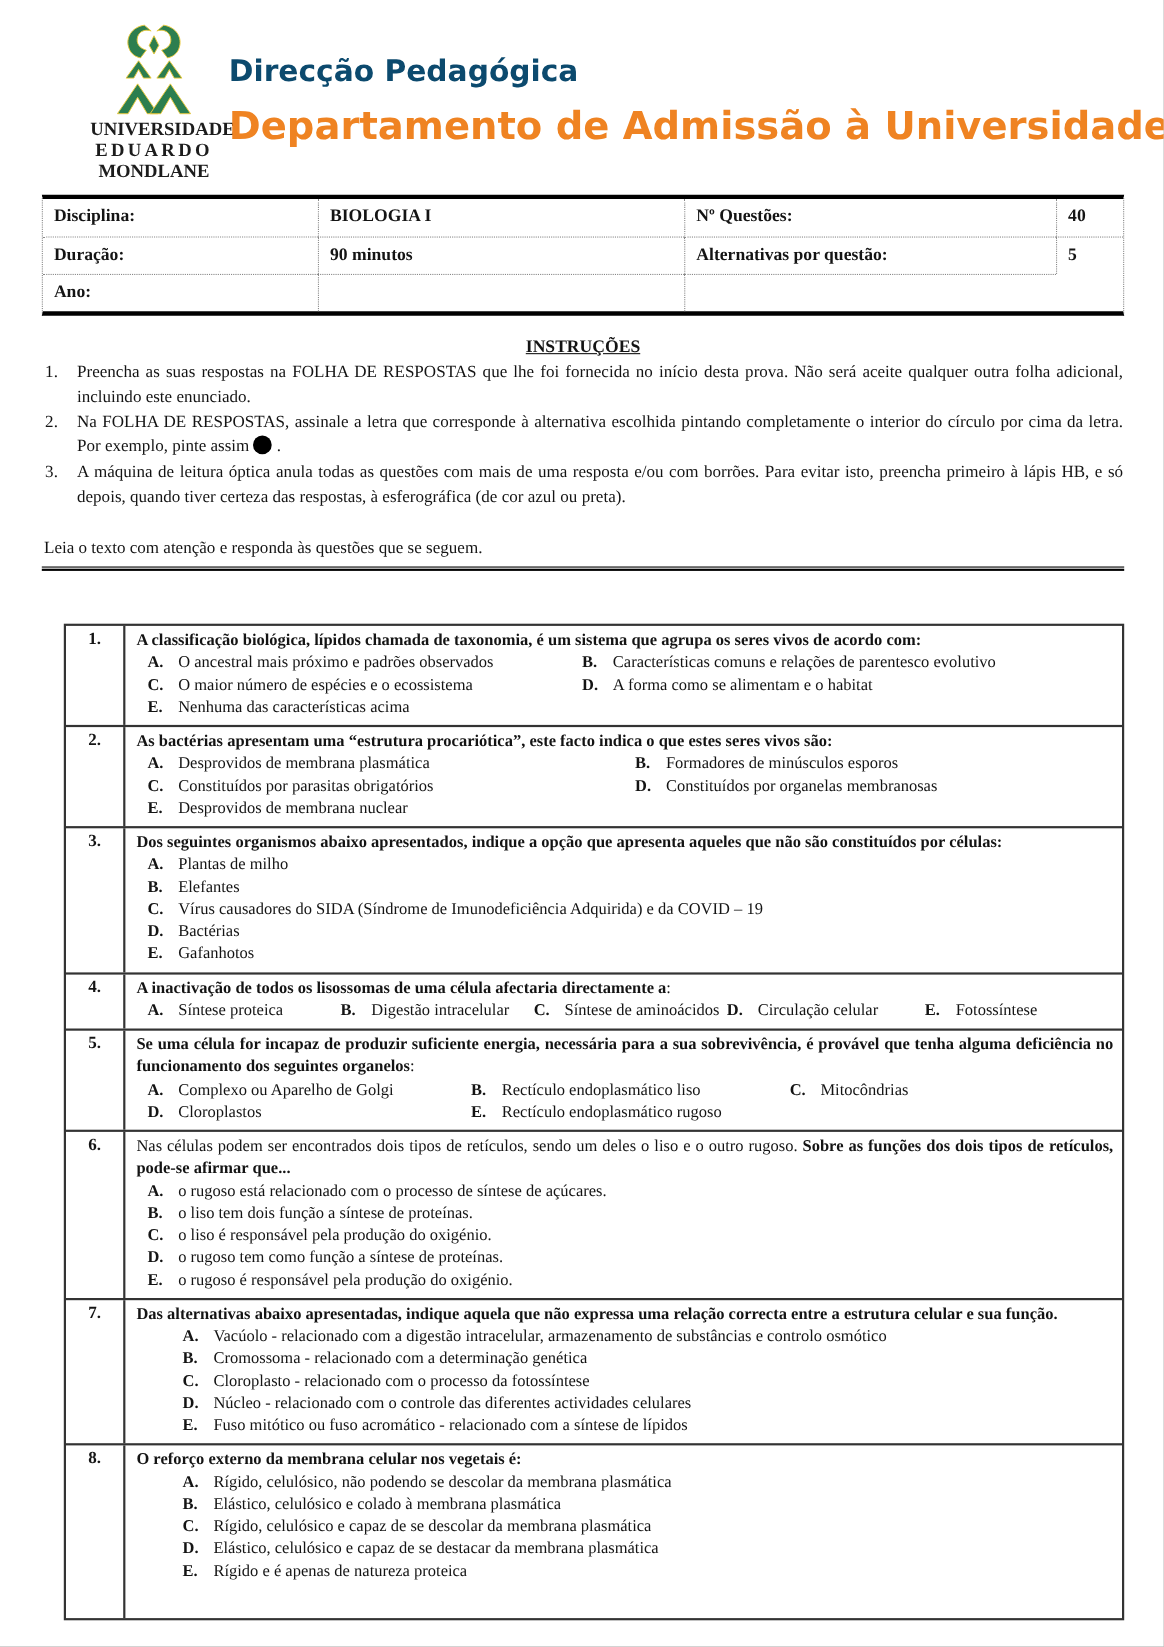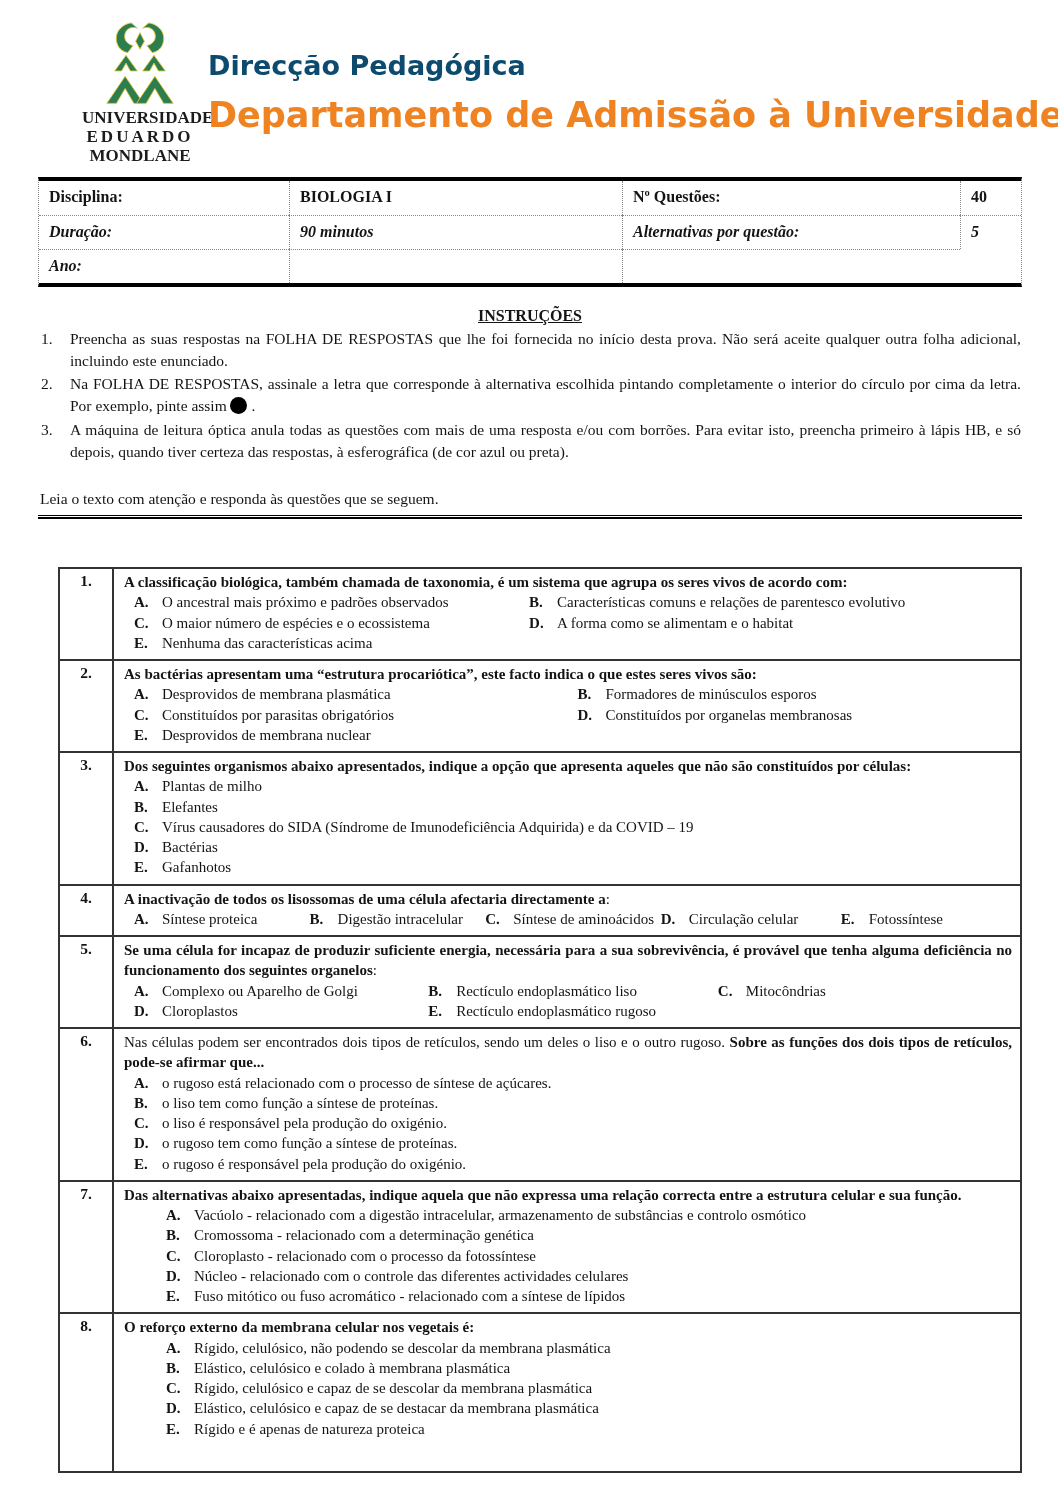--- a/index.html
+++ b/index.html
@@ -22,21 +22,21 @@
   .title2 { font-family: "DejaVu Sans", sans-serif; font-weight: bold; font-size: 35px; white-space: nowrap; }
 
   
   .meta {
     display: grid; grid-template-columns: 250px 333px 338px 1fr;
     border-top: 4px solid #000; border-bottom: 4px solid #000;
     border-left: 1px dotted #888; border-right: 1px dotted #888;
     margin: 2px 0 20px 0;
   }
   .meta-cell { font-weight: bold; font-size: 16px; padding: 7px 4px 7px 10px; min-height: 34px; }
-  .meta-cell.ct { border-top: 1px dotted #888; font-style: italic; }
+  .meta-cell.ct { border-top: 1px dotted #888; }
   .meta-cell.cl { border-left: 1px dotted #888; }
 
   
   .instr-title { text-align: center; font-weight: bold; font-size: 16px; margin: 2px 0 3px 0; }
   .instr-title span { text-decoration: underline; }
   .instr-item { display: flex; font-size: 15.5px; line-height: 1.4; margin-bottom: 2px; }
   .instr-num { width: 32px; flex: none; padding-left: 3px; }
   .instr-text { flex: 1; text-align: justify; padding-right: 1px; }
   .filled-circle { display: inline-block; width: 17px; height: 17px; background: #000; border-radius: 50%; vertical-align: -3px; margin: 0 1px 0 3px; }
 
@@ -119,21 +119,21 @@
       </div>
     </div>
 
   <p class="lead">Leia o texto com atenção e responda às questões que se seguem.</p>
   <div class="double-rule"></div>
 
   <div class="qtable">
       <div class="q-row">
         <div class="q-num">1.</div>
         <div class="q-content">
-          <div class="q-statement"><span class="b">A classificação biológica, também chamada de taxonomia, é um sistema que agrupa os seres vivos de acordo com:</span></div>
+          <div class="q-statement"><span class="b">A classificação biológica, lípidos chamada de taxonomia, é um sistema que agrupa os seres vivos de acordo com:</span></div>
           <div class="opts grid" style="grid-template-columns: 45% 55%;">
             <div class="opt">
               <span class="opt-letter">A.</span>
               <span class="opt-text">O ancestral mais próximo e padrões observados</span>
             </div>
             <div class="opt">
               <span class="opt-letter">B.</span>
               <span class="opt-text">Características comuns e relações de parentesco evolutivo</span>
             </div>
             <div class="opt">
@@ -267,21 +267,21 @@
         <div class="q-num">6.</div>
         <div class="q-content">
           <div class="q-statement"><span>Nas células podem ser encontrados dois tipos de retículos, sendo um deles o liso e o outro rugoso. </span><span class="b">Sobre as funções dos dois tipos de retículos, pode-se afirmar que...</span></div>
           <div class="opts">
             <div class="opt">
               <span class="opt-letter">A.</span>
               <span class="opt-text">o rugoso está relacionado com o processo de síntese de açúcares.</span>
             </div>
             <div class="opt">
               <span class="opt-letter">B.</span>
-              <span class="opt-text">o liso tem como função a síntese de proteínas.</span>
+              <span class="opt-text">o liso tem dois função a síntese de proteínas.</span>
             </div>
             <div class="opt">
               <span class="opt-letter">C.</span>
               <span class="opt-text">o liso é responsável pela produção do oxigénio.</span>
             </div>
             <div class="opt">
               <span class="opt-letter">D.</span>
               <span class="opt-text">o rugoso tem como função a síntese de proteínas.</span>
             </div>
             <div class="opt">

